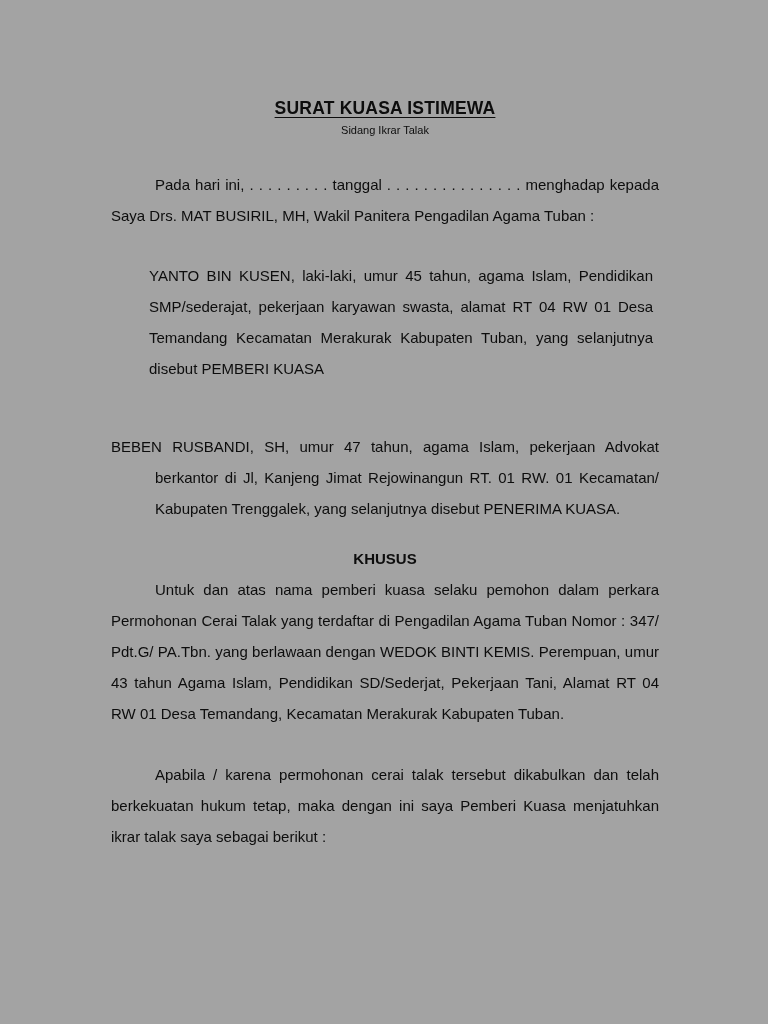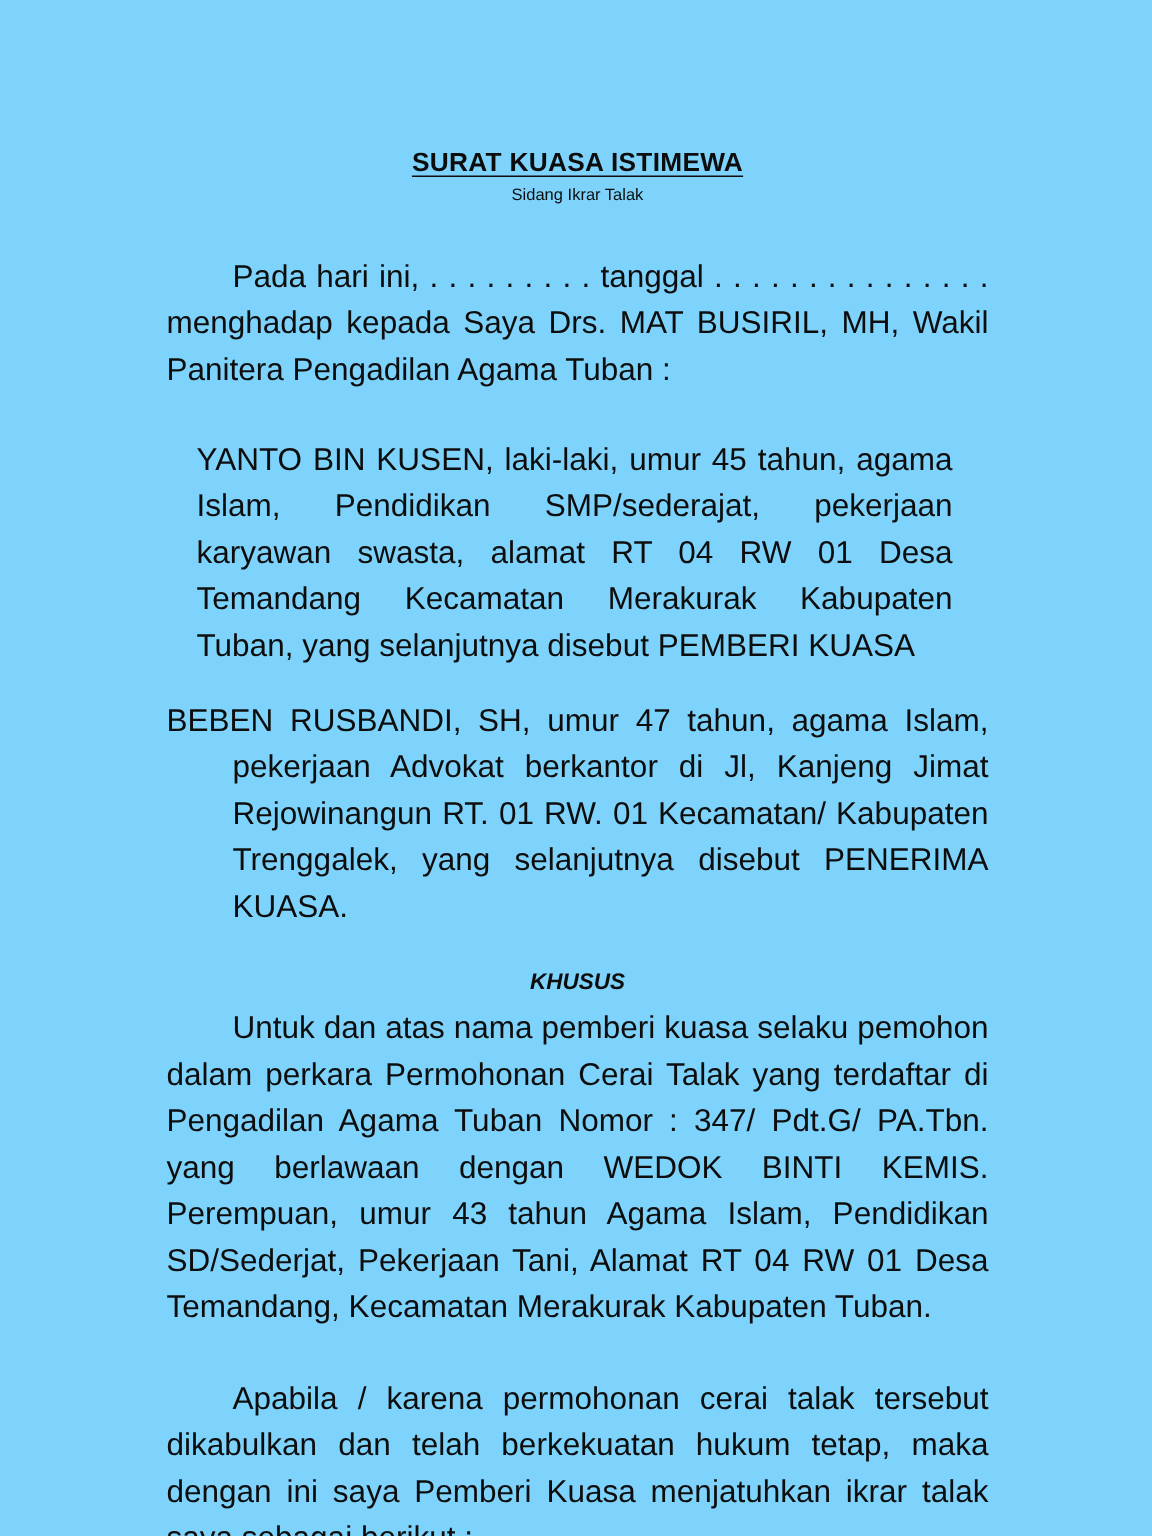--- a/index.html
+++ b/index.html
@@ -11,21 +11,21 @@
     width: 768px;
     height: 1024px;
     font-family: "Liberation Sans", sans-serif;
     color: #0d0d0d;
     overflow: hidden;
   }
   .page {
     position: relative;
     width: 768px;
     height: 1024px;
-    background: #7dd3fc;
+    background: #a3a3a3;
     box-sizing: border-box;
   }
   .content {
     position: absolute;
     left: 111px;
     top: 98px;
     width: 548px;
   }
   .doc-title {
     text-align: center;
@@ -40,45 +40,45 @@
     text-underline-offset: 2.5px;
   }
   .doc-subtitle {
     text-align: center;
     font-size: 11px;
     font-weight: normal;
     line-height: 1.3;
     margin: 3px 0 0 0;
   }
   .para {
-    font-size: 21px;
+    font-size: 15px;
     line-height: 31px;
     text-align: justify;
     text-justify: inter-word;
     margin: 0;
     hyphens: none;
   }
   .para-indent {
     text-indent: 44px;
   }
   .blk-indent {
-    margin-left: 20px;
+    margin-left: 38px;
     width: 504px;
   }
   .hanging {
     padding-left: 44px;
     text-indent: -44px;
+    margin-top: 28px;
   }
   .khusus {
     text-align: center;
     font-size: 15px;
     font-weight: bold;
     line-height: 31px;
     margin: 0;
-    font-style: italic;
   }
   .sp-1 { height: 32px; }
   .sp-2 { height: 29px; }
   .sp-3 { height: 19px; }
   .sp-4 { height: 19px; }
   .sp-5 { height: 30px; }
   .sp-6 { height: 28px; }
 </style>
 </head>
 <body>

